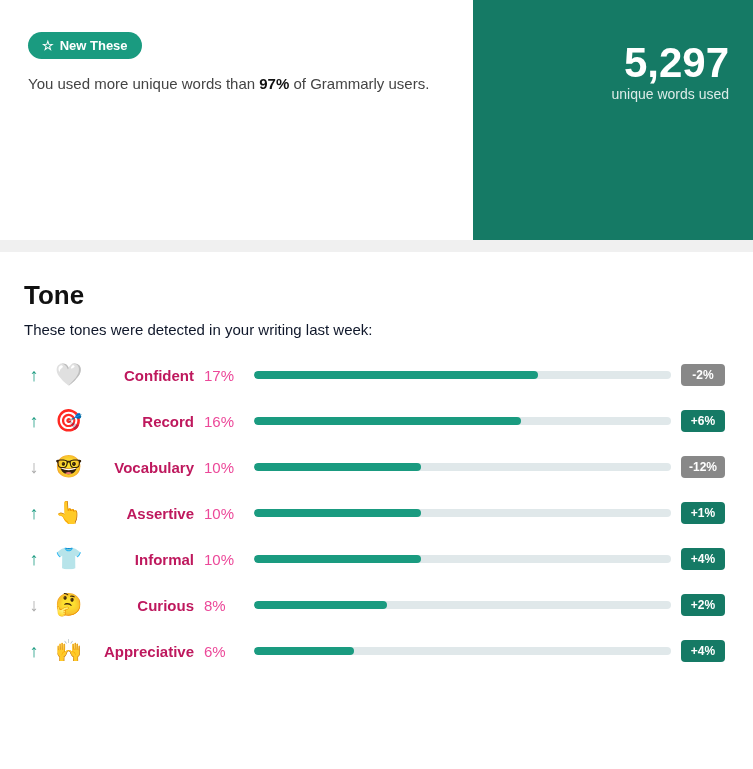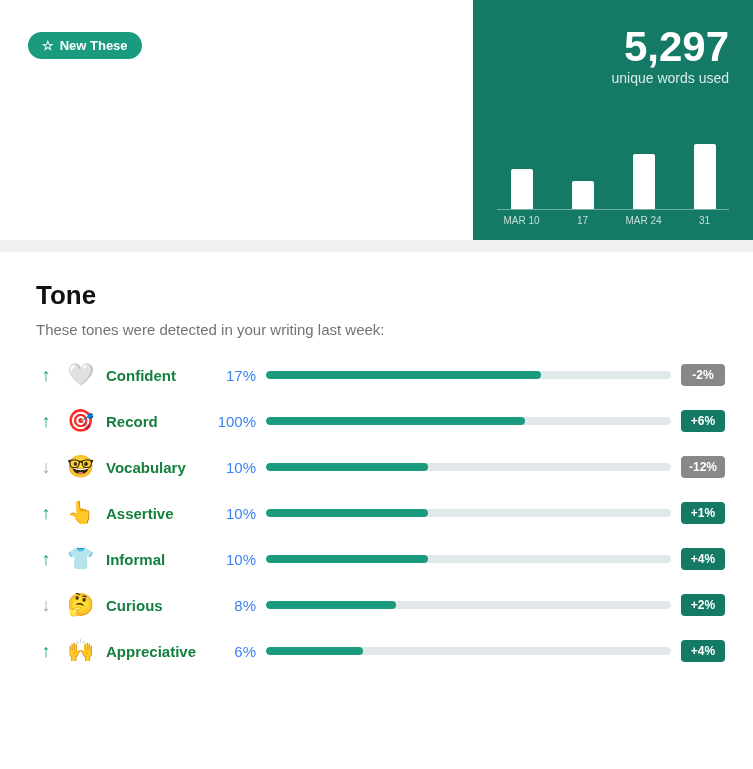--- a/index.html
+++ b/index.html
@@ -61,21 +61,21 @@
       font-weight: 700;
       color: #111;
     }
 
     
     .vocab-chart {
       background: #157a65;
       color: #fff;
       width: 280px;
       flex-shrink: 0;
-      padding: 24px 24px 14px 24px;
+      padding: 40px 24px 14px 24px;
       display: flex;
       flex-direction: column;
       align-items: flex-end;
     }
 
     .vocab-number {
       font-size: 42px;
       font-weight: 800;
       line-height: 1.1;
       color: #fff;
@@ -135,33 +135,33 @@
     }
 
     
     .divider-section {
       height: 12px;
       background: #f0f0f0;
     }
 
     
     .tone-section {
-      padding: 28px 28px 20px 36px;
+      padding: 28px 28px 20px 24px;
     }
 
     .tone-title {
       font-size: 26px;
       font-weight: 800;
       color: #111;
       margin-bottom: 10px;
     }
 
     .tone-desc {
       font-size: 15px;
-      color: #737373;
+      color: #0f172a;
       margin-bottom: 24px;
     }
 
     .tone-row {
       display: flex;
       align-items: center;
       gap: 10px;
       margin-bottom: 20px;
     }
 
@@ -178,31 +178,32 @@
     .tone-emoji {
       font-size: 22px;
       width: 30px;
       text-align: center;
       flex-shrink: 0;
     }
 
     .tone-name {
       font-size: 15px;
       font-weight: 700;
-      color: #15803d;
+      color: #be185d;
       width: 100px;
       flex-shrink: 0;
+      text-align: right;
     }
 
     .tone-pct {
       font-size: 15px;
-      color: #3b82f6;
+      color: #ec4899;
       width: 40px;
       flex-shrink: 0;
-      text-align: right;
+      text-align: left;
     }
 
     .tone-bar-bg {
       flex: 1;
       height: 8px;
       background: #e0e8ea;
       border-radius: 4px;
       overflow: hidden;
     }
 
@@ -234,47 +235,28 @@
   </style>
 </head>
 <body>
 
 <div class="vocabulary-section">
   <div class="vocab-left">
     <div class="new-record-badge">
       <span class="star-icon">☆</span>
       <span>New These</span>
     </div>
+    <div class="vocab-desc">
+      <span>You used more unique words than </span><strong>97%</strong><span> of Grammarly users.</span>
+    </div>
   </div>
 
   <div class="vocab-chart">
     <div class="vocab-number">5,297</div>
     <div class="vocab-label">unique words used</div>
-    <div class="bar-chart-area">
-      <div class="bars-row" id="bars-container">
-          <div class="bar-item">
-            <div class="bar" style="height: 40px;"></div>
-          </div>
-          <div class="bar-item">
-            <div class="bar" style="height: 28px;"></div>
-          </div>
-          <div class="bar-item">
-            <div class="bar" style="height: 55px;"></div>
-          </div>
-          <div class="bar-item">
-            <div class="bar" style="height: 65px;"></div>
-          </div>
-        </div>
-      <div class="chart-labels" id="chart-labels">
-          <div class="chart-label">MAR 10</div>
-          <div class="chart-label">17</div>
-          <div class="chart-label">MAR 24</div>
-          <div class="chart-label">31</div>
-        </div>
-    </div>
   </div>
 </div>
 
 <div class="divider-section"></div>
 
 <div class="tone-section">
   <div class="tone-title">Tone</div>
   <div class="tone-desc">These tones were detected in your writing last week:</div>
   <div id="tone-rows-container">
       <div class="tone-row">
@@ -284,21 +266,21 @@
         <span class="tone-pct">17%</span>
         <div class="tone-bar-bg">
           <div class="tone-bar-fill" style="width: 68%;"></div>
         </div>
         <span class="tone-change negative">-2%</span>
       </div>
       <div class="tone-row">
         <span class="trend-arrow trend-up">↑</span>
         <span class="tone-emoji">🎯</span>
         <span class="tone-name">Record</span>
-        <span class="tone-pct">100%</span>
+        <span class="tone-pct">16%</span>
         <div class="tone-bar-bg">
           <div class="tone-bar-fill" style="width: 64%;"></div>
         </div>
         <span class="tone-change positive">+6%</span>
       </div>
       <div class="tone-row">
         <span class="trend-arrow trend-down">↓</span>
         <span class="tone-emoji">🤓</span>
         <span class="tone-name">Vocabulary</span>
         <span class="tone-pct">10%</span>

